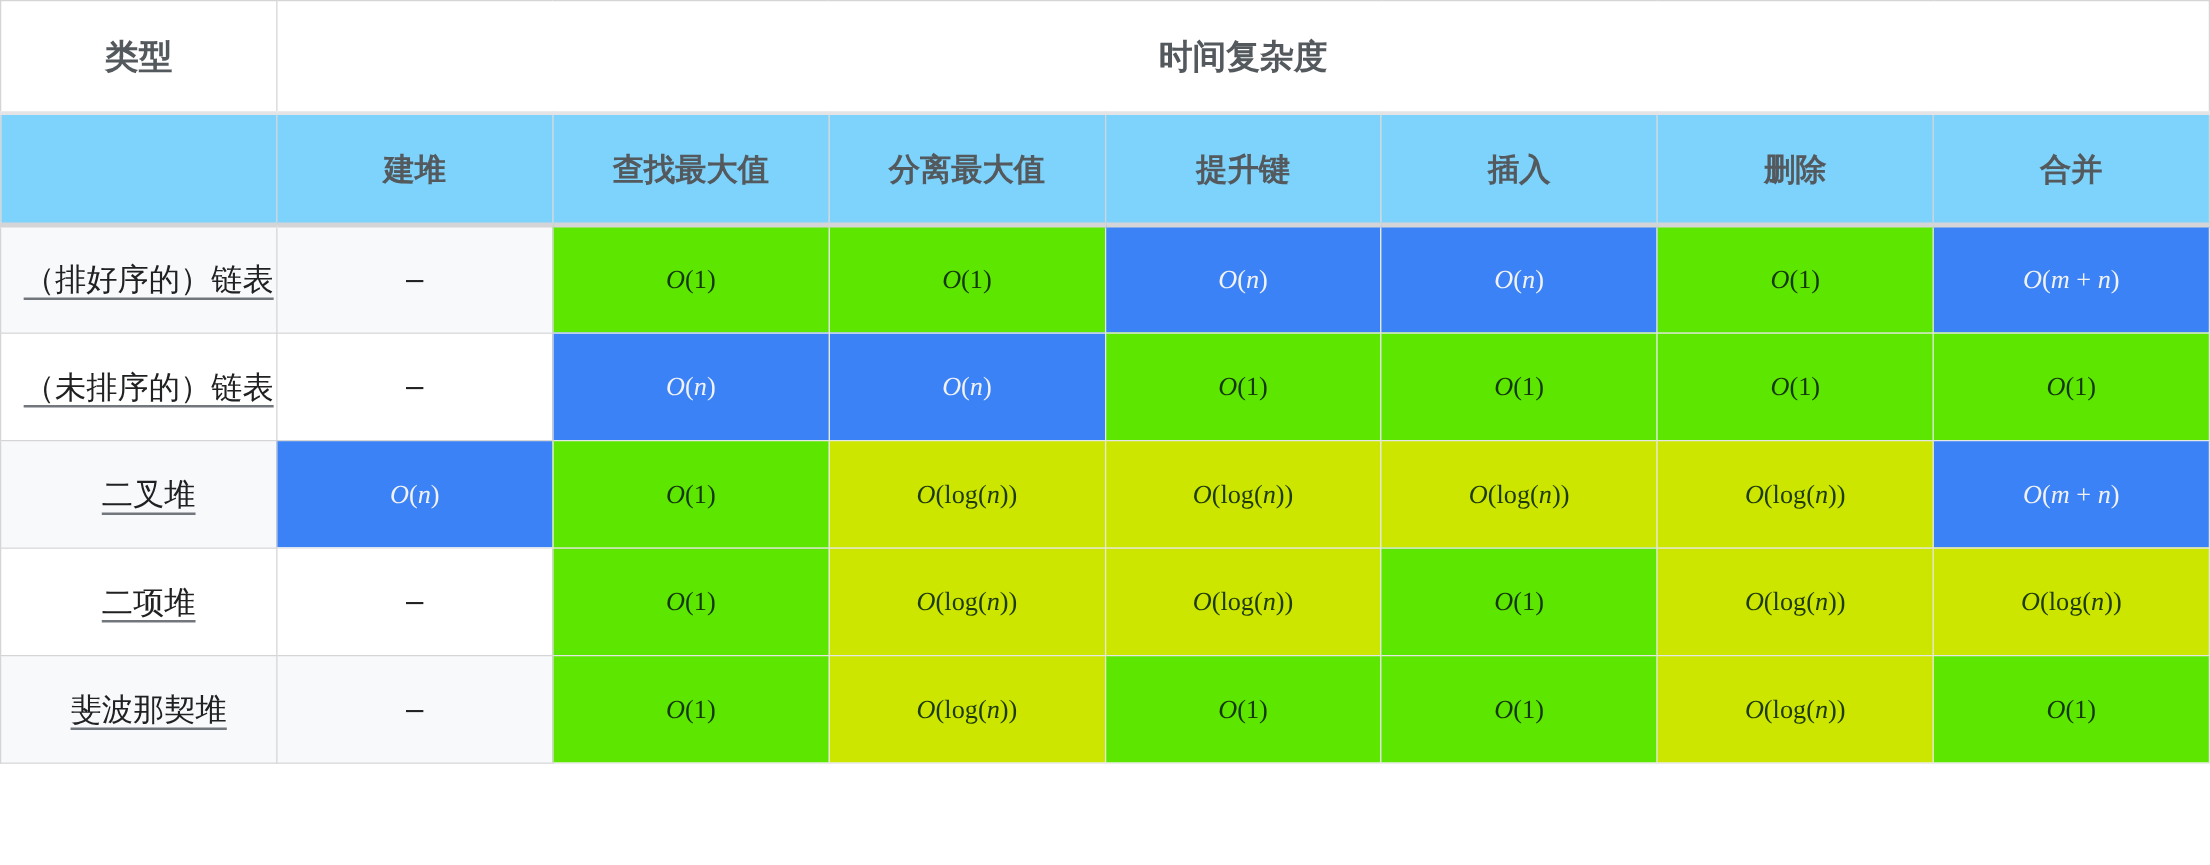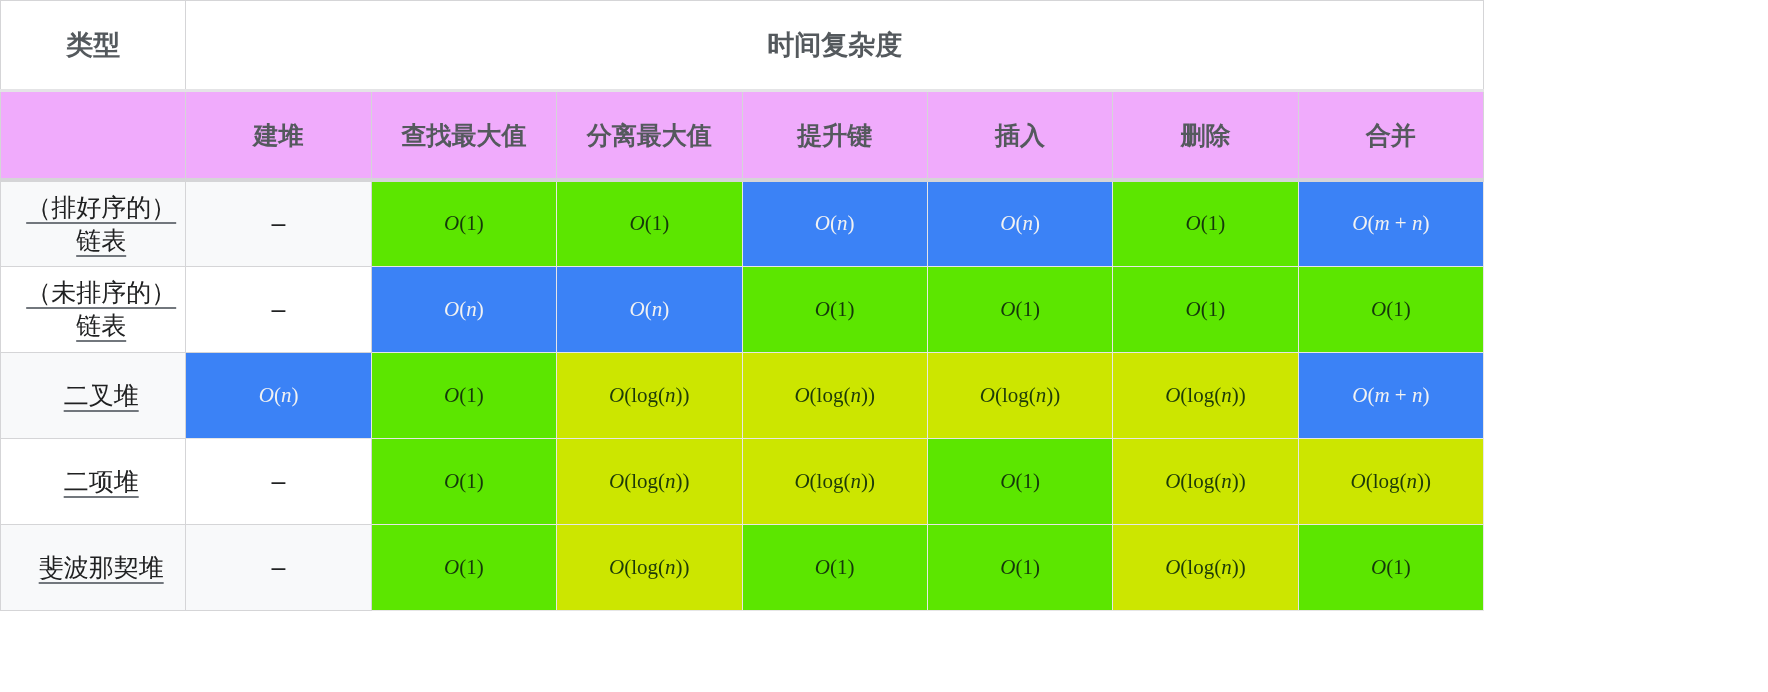--- a/index.html
+++ b/index.html
@@ -8,21 +8,21 @@
     background: #ffffff;
   }
   body {
     width: 1768px;
     height: 692px;
     font-family: "Liberation Sans", "DejaVu Sans", sans-serif;
     overflow: hidden;
   }
   .wiki-table {
     border-collapse: collapse;
-    width: 1484px;
+    width: 1768px;
     table-layout: fixed;
     border: 1px solid #d5d5d7;
   }
   .wiki-table th,
   .wiki-table td {
     border: 1px solid #d5d5d7;
     padding: 0;
     text-align: center;
     vertical-align: middle;
   }
@@ -30,21 +30,21 @@
   
   .hdr-top th {
     background: #ffffff;
     color: #54595d;
     font-size: 27px;
     font-weight: bold;
     height: 88px;
     border-bottom: 3px solid #e4e4e6;
   }
   .hdr-cols th {
-    background: #f0abfc;
+    background: #7dd3fc;
     color: #54595d;
     font-size: 25px;
     font-weight: bold;
     height: 86px;
     border-bottom: 4px solid #d5d5d7;
   }
   .hdr-cols th.blank-corner {
     border-bottom: 4px solid #d5d5d7;
   }
 

